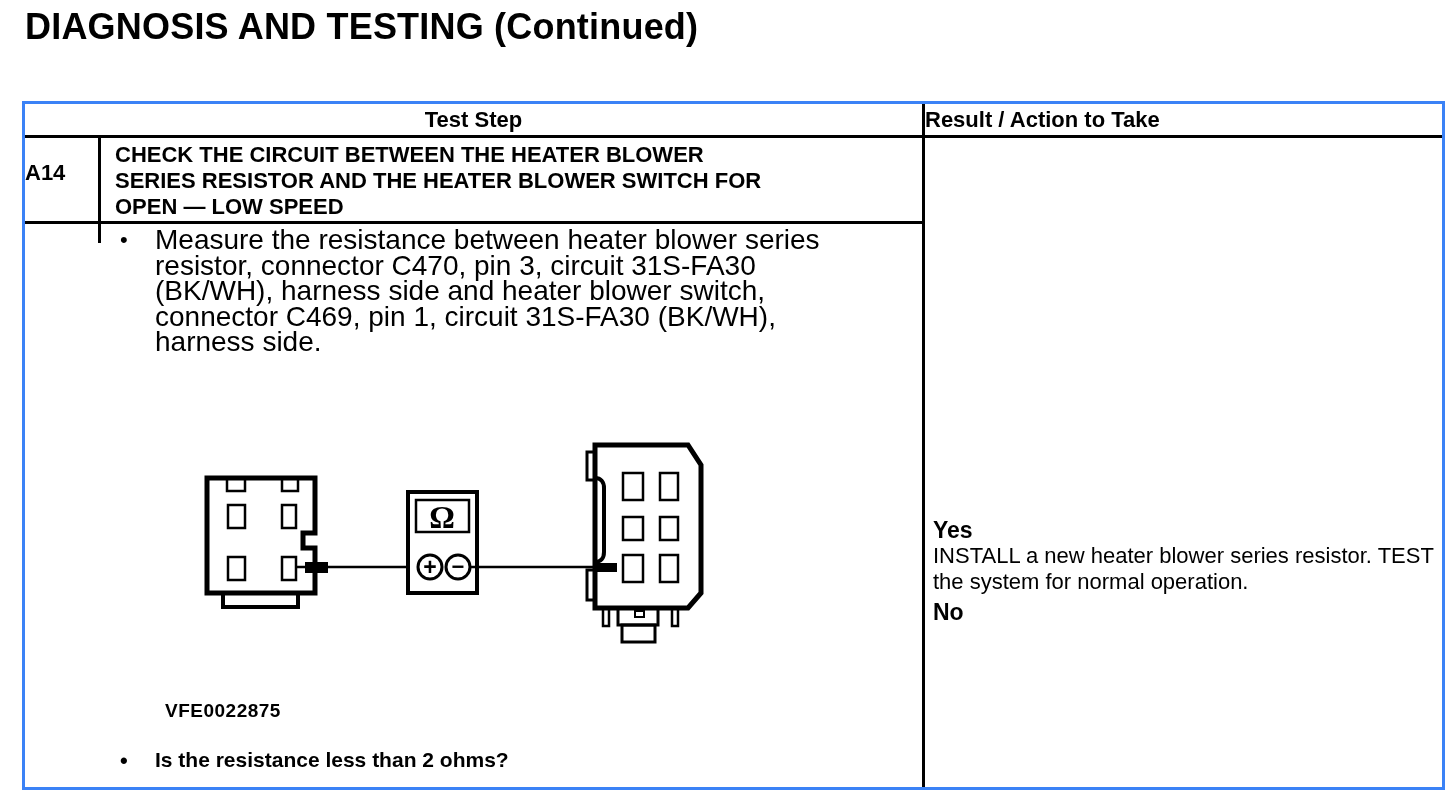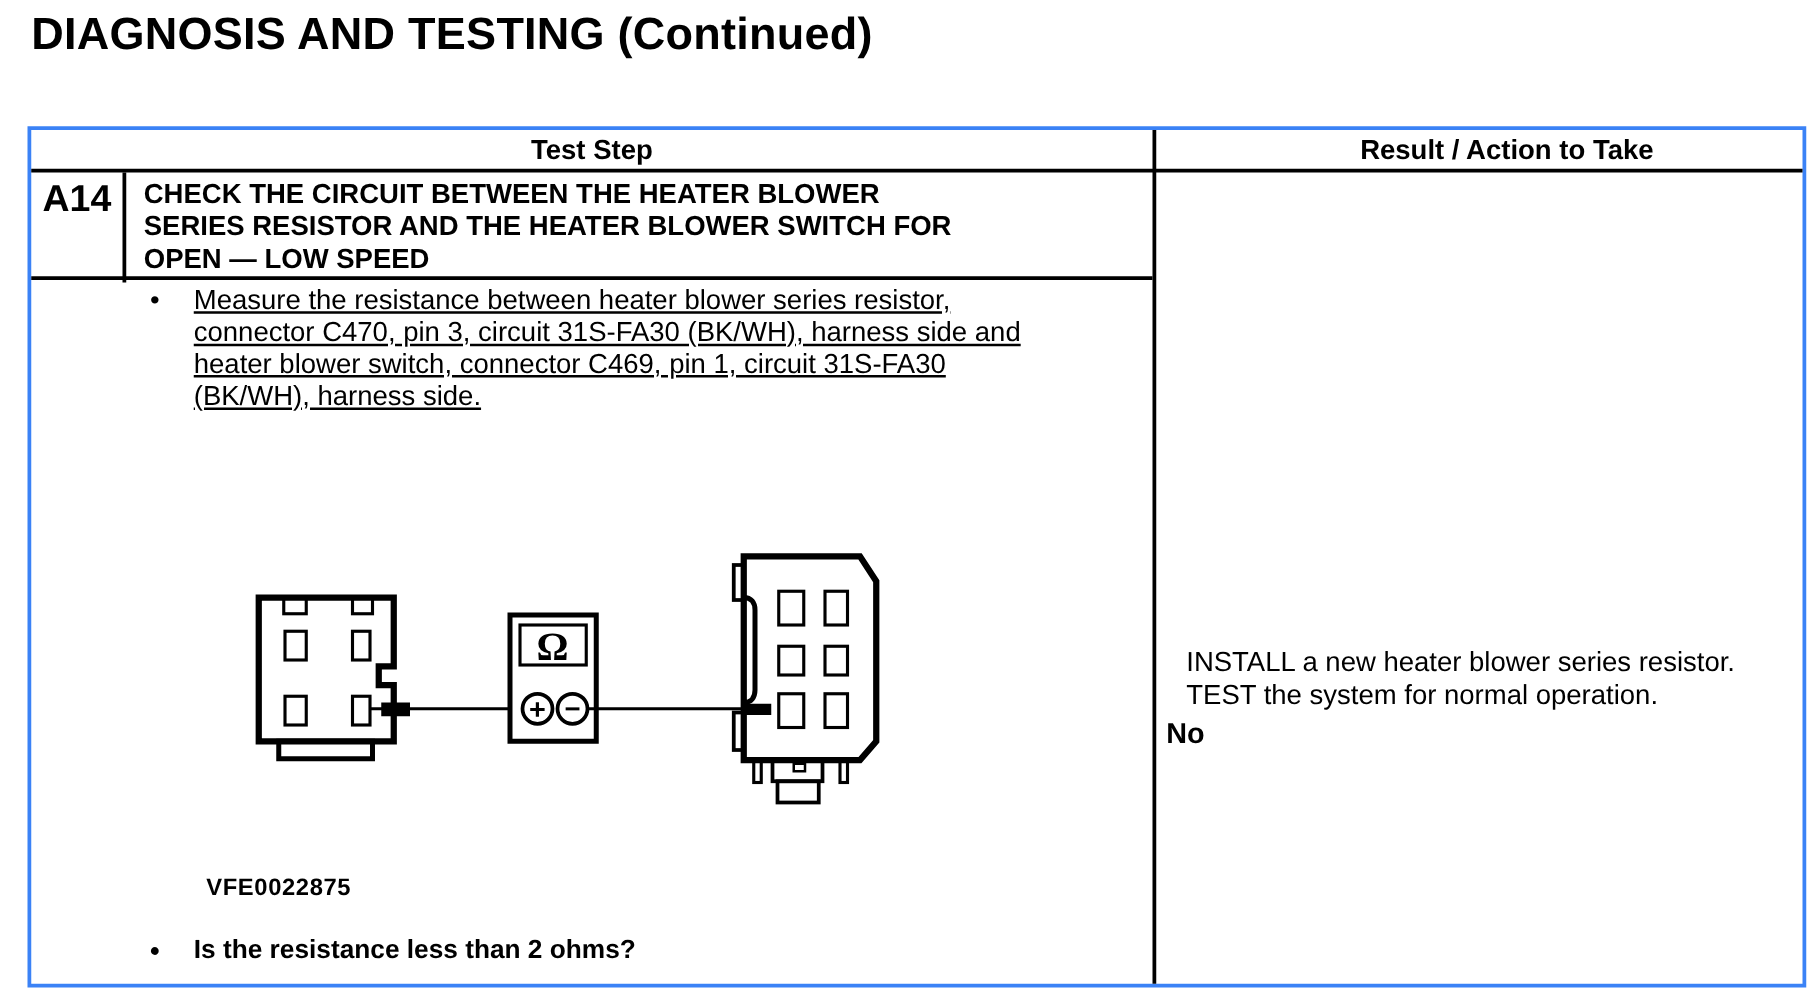--- a/index.html
+++ b/index.html
@@ -17,40 +17,40 @@
     font-size:24px; font-weight:bold; white-space:pre-wrap;
   }
   .ptable {
     position:absolute; left:22px; top:101px; width:1423px; height:689px;
     border:3px solid #3b82f6; box-sizing:border-box;
   }
   .ptable .inner { position:absolute; left:0; top:0; right:0; bottom:0; }
   .hdr-row { position:absolute; left:0; top:0; width:100%; height:31px; border-bottom:3px solid #000; }
   .col-divider { position:absolute; left:897px; top:0; bottom:0; width:3px; background:#000; }
   .hdr-left { position:absolute; left:0; top:3px; width:897px; text-align:center; font-weight:bold; font-size:22px; }
-  .hdr-right { position:absolute; left:900px; top:3px; right:0; text-align:center; font-weight:bold; font-size:22px;padding-left:44px; }
+  .hdr-right { position:absolute; left:900px; top:3px; right:0; text-align:left; font-weight:bold; font-size:22px; }
   .a14-cell {
     position:absolute; left:0; top:34px; width:73px; height:83px;
     border-right:3px solid #000; box-sizing:content-box;
-    text-align:center; font-weight:bold; font-size:30px; padding-top:5px;
+    text-align:left; font-weight:bold; font-size:22px; padding-top:22px;
   }
   .step-hline { position:absolute; left:0; top:117px; width:897px; height:3px; background:#000; }
   .step-title {
     position:absolute; left:90px; top:38px; width:800px;
     font-weight:bold; font-size:22px; line-height:26px; white-space:pre-line;
   }
   .bullet-row { position:absolute; display:flex; }
   .bullet-row .dot { width:35px; font-size:22px; }
-  .instr { width:700px; font-size:22px; line-height:25.5px;text-decoration:underline; }
+  .instr { width:700px; font-size:28px; line-height:25.5px; }
   .bullet-q { font-size:21px; font-weight:bold; white-space:nowrap; }
   .figure-id { position:absolute; left:140px; top:596px; font-size:19px; letter-spacing:0.5px;font-weight:bold; }
   .diagram { position:absolute; left:160px; top:336px; }
   .result-col { position:absolute; left:908px; top:413px; width:505px; font-size:22px; line-height:26px; }
   .result-col .ans { font-weight:bold; font-size:23px; }
-  .result-col .act { margin:0 0 1px 16px; }
+  .result-col .act { margin:0 0 1px 0; }
   .result-col .ans.second { margin-top:4px; }
 </style>
 </head>
 <body>
 
 <div class="page">
 
   <div class="title">DIAGNOSIS AND TESTING (Continued)</div>
 
   <div class="ptable">
@@ -120,19 +120,20 @@
       </svg>
 
       <div class="figure-id">VFE0022875</div>
 
       <div class="bullet-row" style="left:95px; top:644px;">
         <span class="dot" style="font-weight:bold;">•</span>
         <span class="bullet-q">Is the resistance less than 2 ohms?</span>
       </div>
 
       <div class="result-col">
+        <div class="ans">Yes</div>
         <p class="act">INSTALL a new heater blower series resistor. TEST the system for normal operation.</p>
         <div class="ans second">No</div>
       </div>
     </div>
   </div>
 
 </div>
 
 </body></html>

